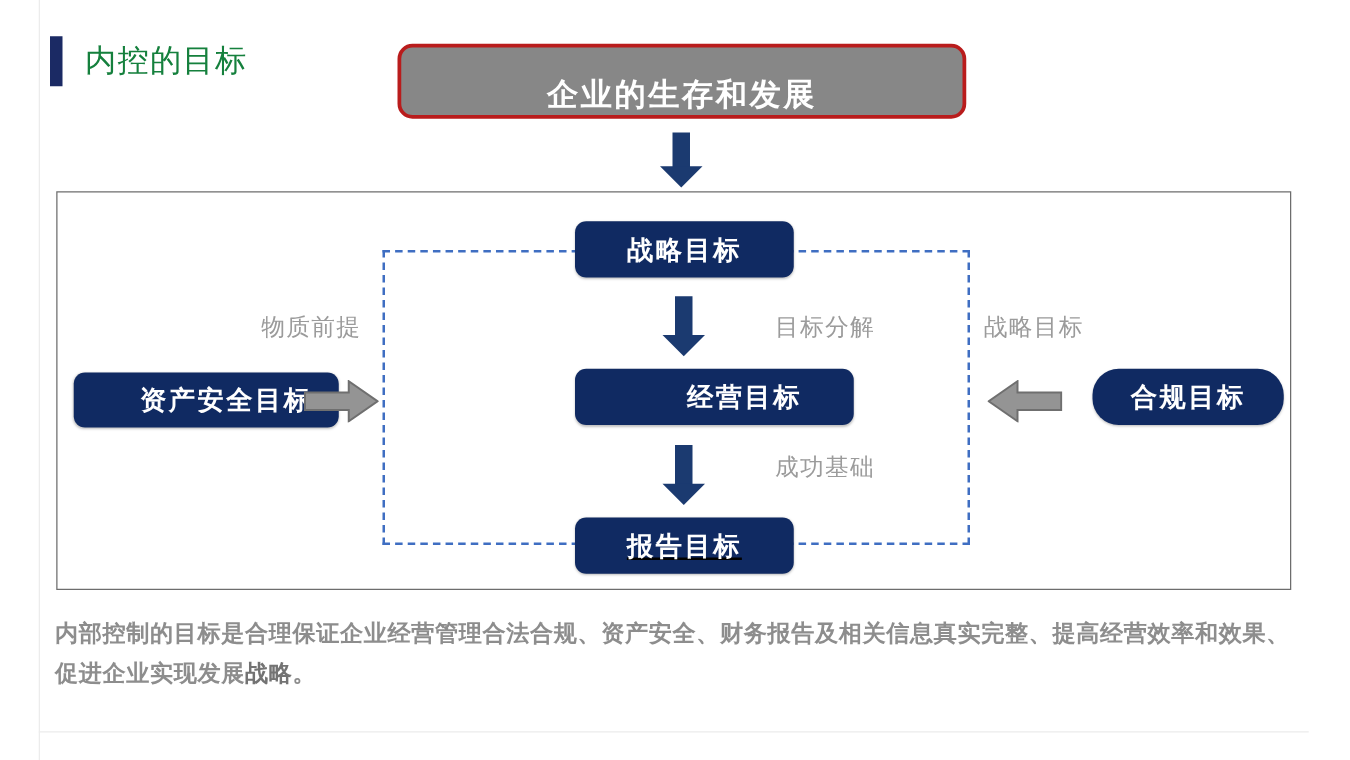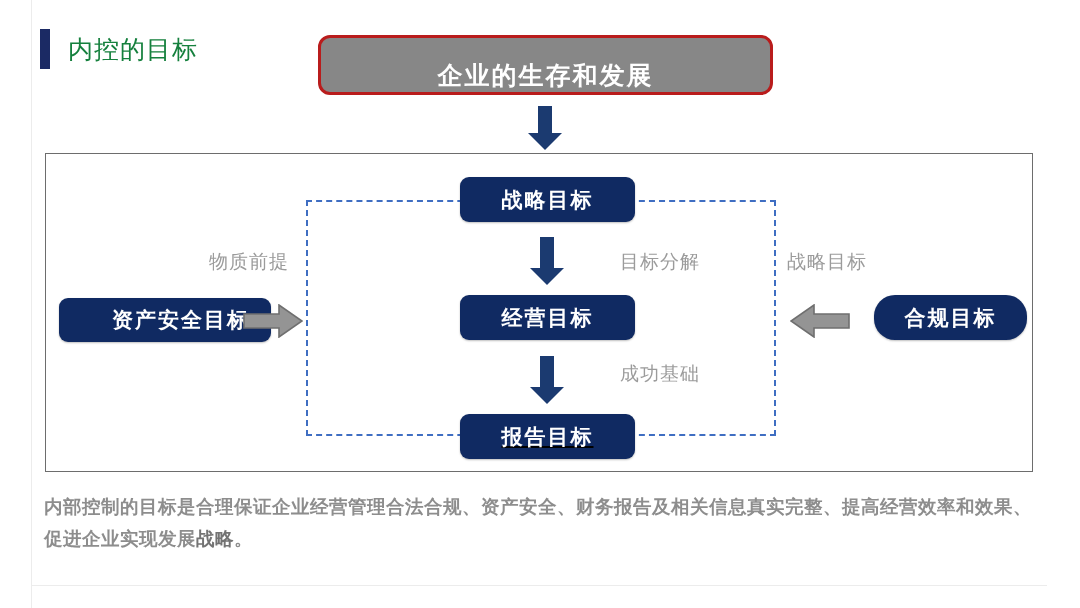--- a/index.html
+++ b/index.html
@@ -78,21 +78,21 @@
     position:absolute;background:#102a62;border-radius:9px;
     display:flex;align-items:center;justify-content:center;
     box-shadow:0 1px 2px rgba(0,0,0,.25);
   }
   .navy-box .label{
     color:#ffffff;font-size:21px;font-weight:bold;letter-spacing:2px;
     white-space:nowrap;
   }
 
   #box-strategy{left:459px;top:176px;width:175px;height:45px;}
-  #box-operation{left:459px;top:294px;width:175px;height:45px;}
+  #box-operation{left:459px;top:294px;width:175px;height:45px;padding-left:48px;}
   #box-report{left:459px;top:413px;width:175px;height:45px;text-decoration:underline;}
   #box-asset{left:58px;top:297px;width:180px;height:44px;padding-left:32px;}
   #box-compliance{left:873px;top:294px;width:153px;height:45px;border-radius:21px;}
 
   
   #arrow-mid1{left:529px;top:236px;height:48px;}
   #arrow-mid1 .stem{height:33px;}
   #arrow-mid1 .head{top:31px;}
 
   #arrow-mid2{left:529px;top:355px;height:48px;}

